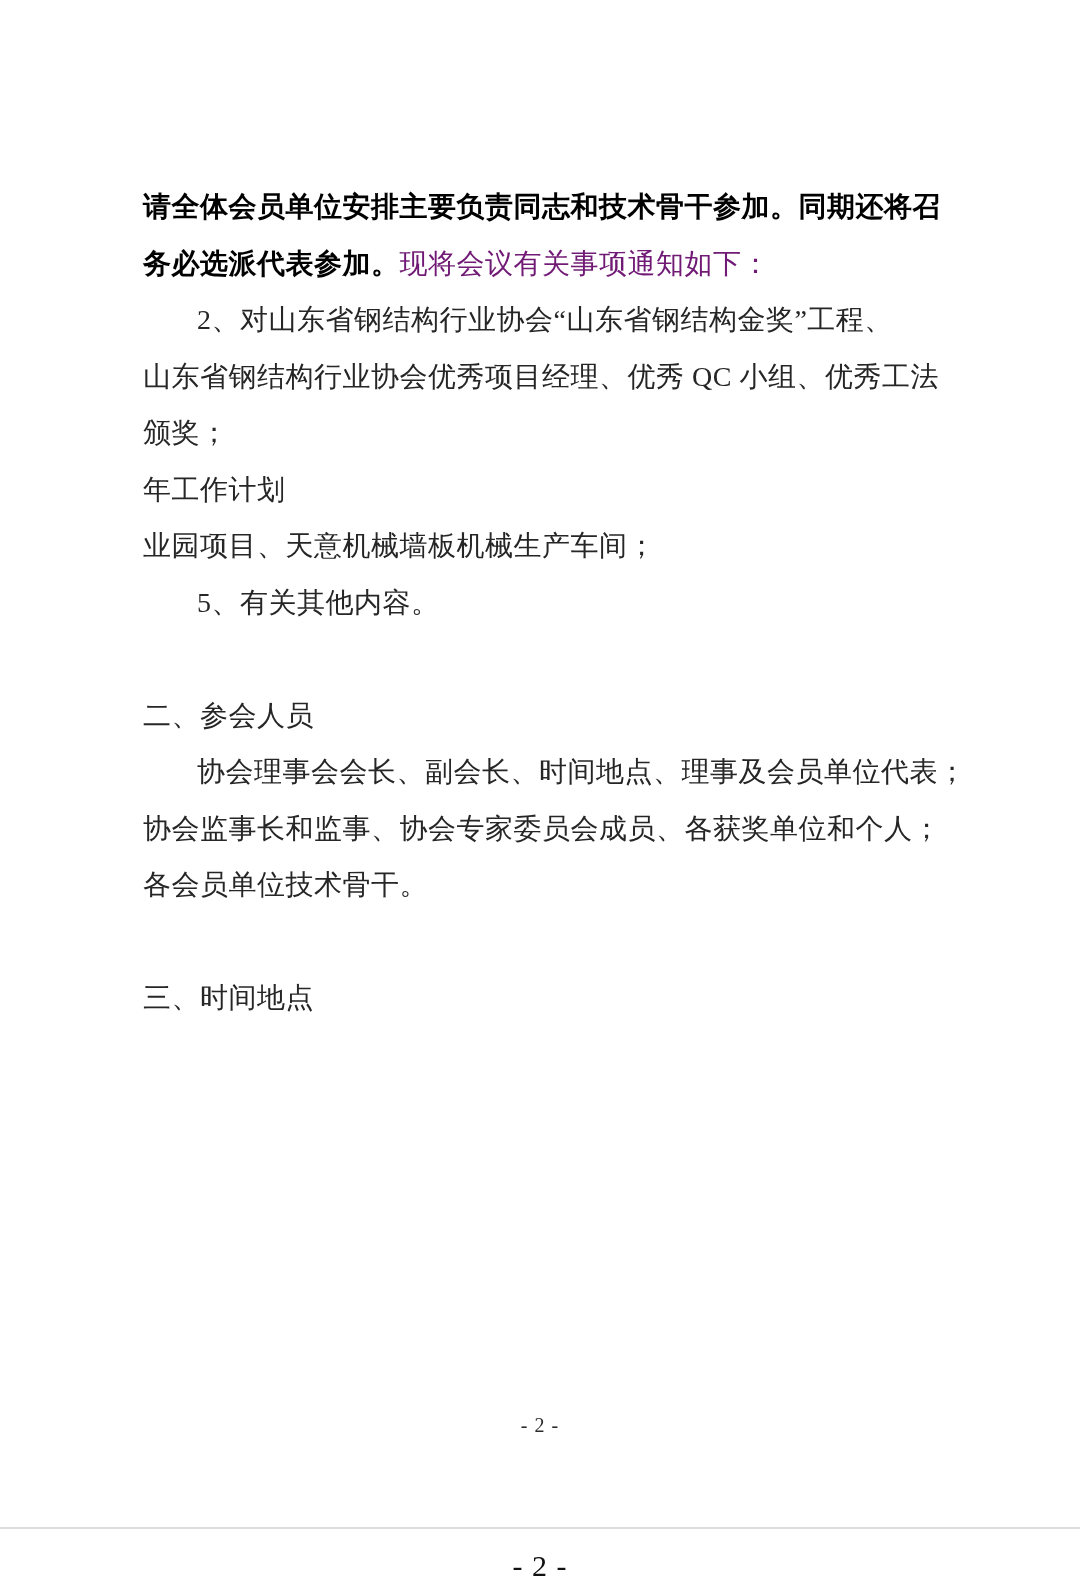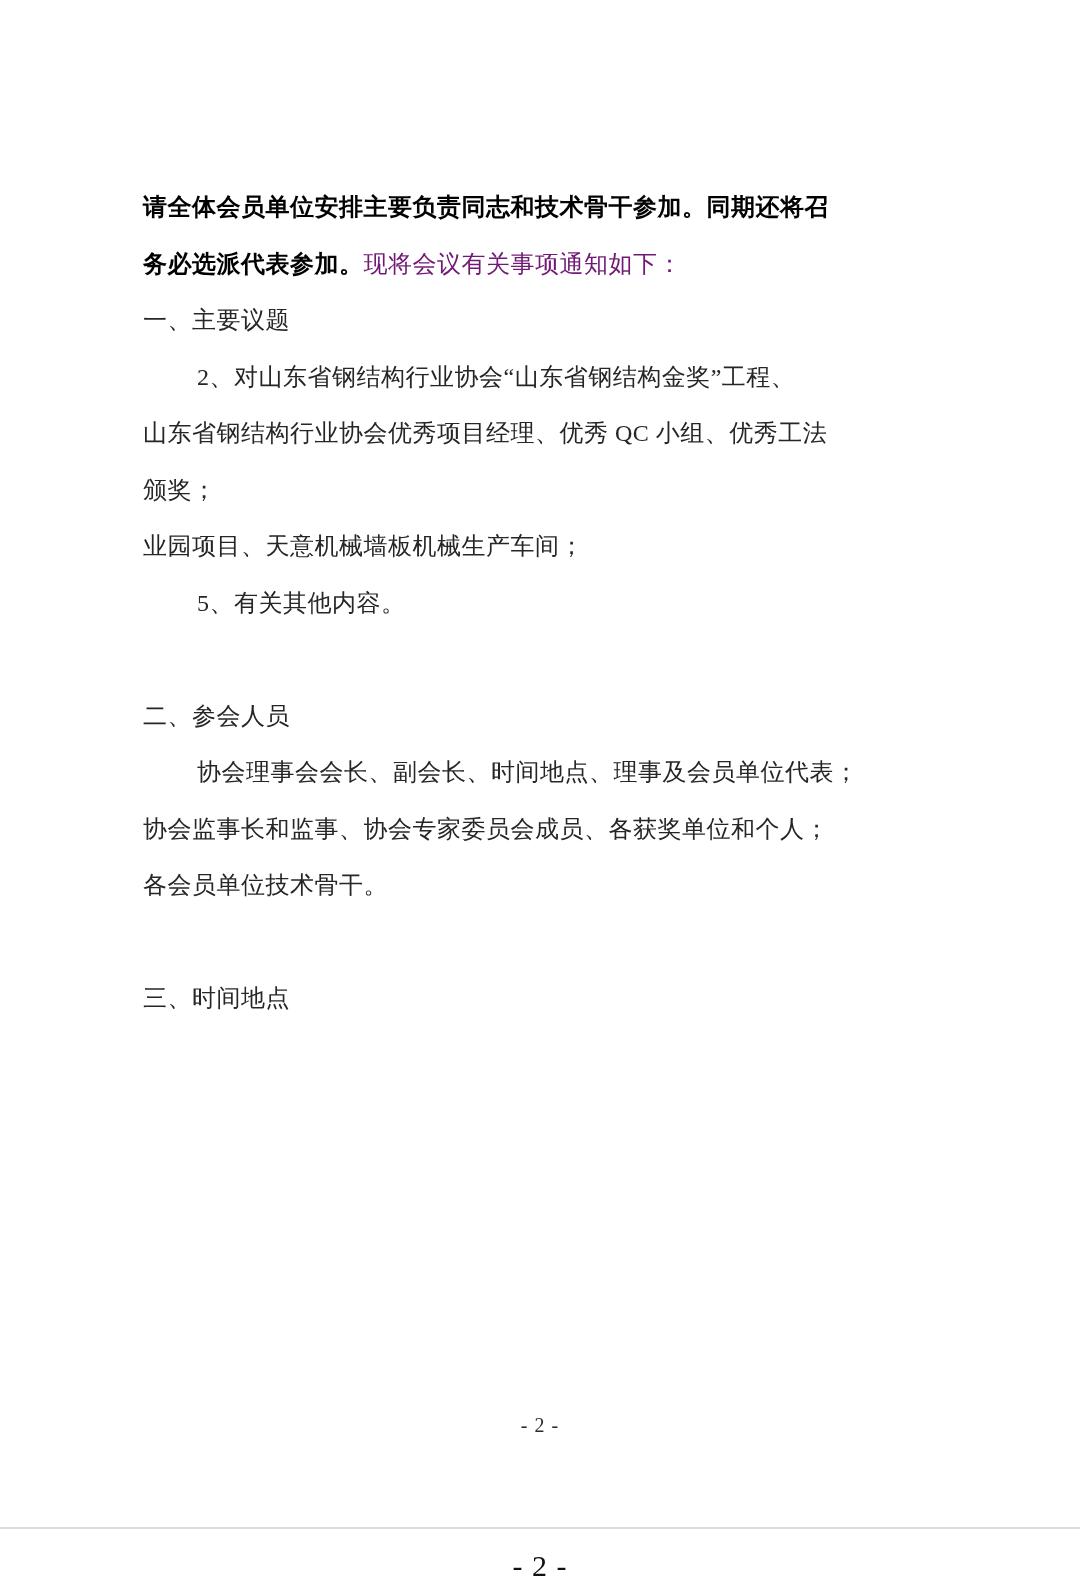--- a/index.html
+++ b/index.html
@@ -16,21 +16,21 @@
   }
   .doc-content {
     position: absolute;
     left: 143px;
     top: 179px;
     width: 810px;
   }
   .line {
     height: 56.5px;
     line-height: 56.5px;
-    font-size: 24px;
+    font-size: 28px;
     letter-spacing: 0.5px;
     color: #262626;
     white-space: nowrap;
   }
   .line.indent {
     padding-left: 54px;
   }
   .bold, .line.bold {
     font-weight: 700;
     color: #000000;
@@ -76,24 +76,24 @@
 </head>
 <body>
 
 <div class="doc-page">
 
   <div class="doc-content">
 
     <div class="line bold">请全体会员单位安排主要负责同志和技术骨干参加。同期还将召</div>
     <div class="line"><span class="bold">务必选派代表参加。</span><span class="regular">现将会议有关事项通知如下：</span></div>
 
-    <div class="line">一、主要议题</div>
     <div class="line indent">2、对山东省钢结构行业协会“山东省钢结构金奖”工程、</div>
     <div class="line">山东省钢结构行业协会优秀项目经理、优秀 QC 小组、优秀工法</div>
     <div class="line">颁奖；</div>
+    <div class="line">年工作计划</div>
     <div class="line">业园项目、天意机械墙板机械生产车间；</div>
     <div class="line indent">5、有关其他内容。</div>
 
     <div class="line blank"></div>
 
     <div class="line">二、参会人员</div>
     <div class="line indent">协会理事会会长、副会长、时间地点、理事及会员单位代表；</div>
     <div class="line">协会监事长和监事、协会专家委员会成员、各获奖单位和个人；</div>
     <div class="line">各会员单位技术骨干。</div>
 

